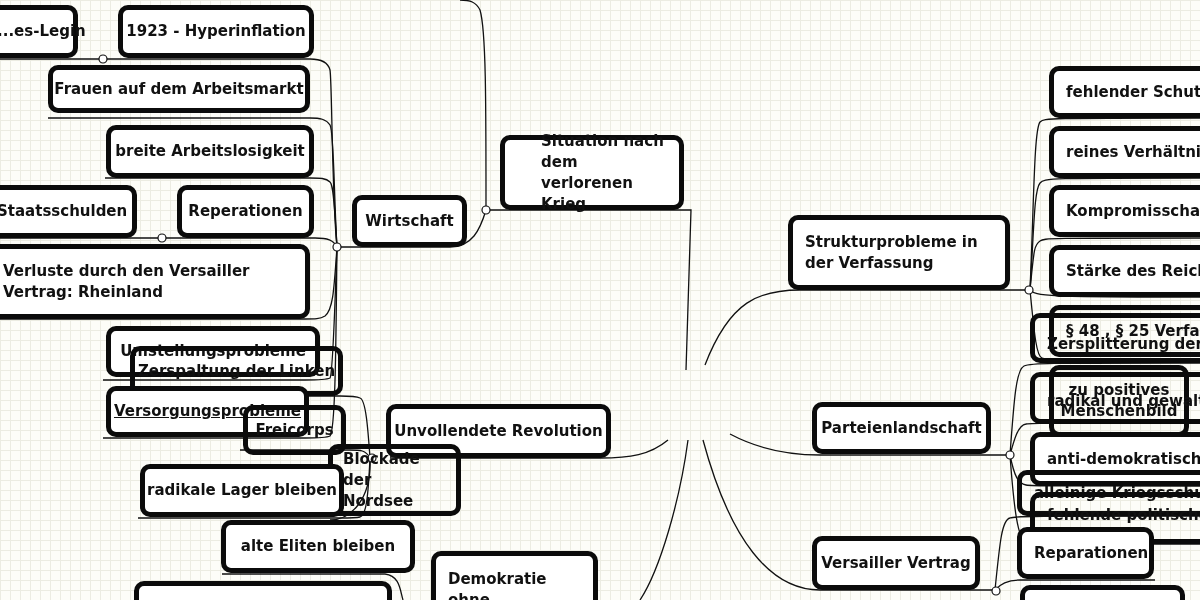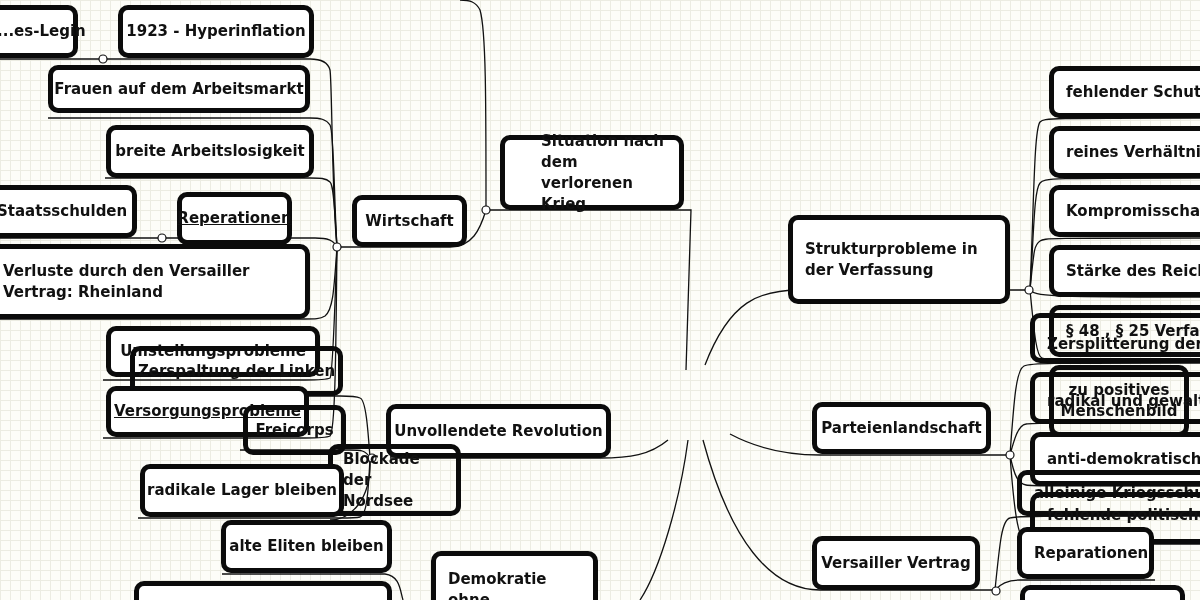--- a/index.html
+++ b/index.html
@@ -104,21 +104,21 @@
 </div>
 <div class="node" style="left:48px;top:65px;width:262px;height:48px;">
   <span>Frauen auf dem Arbeitsmarkt</span>
 </div>
 <div class="node" style="left:106px;top:125px;width:208px;height:53px;">
   <span>breite Arbeitslosigkeit</span>
 </div>
 <div class="node left" style="left:-20px;top:185px;width:157px;height:53px;">
   <span>Staatsschulden</span>
 </div>
-<div class="node" style="left:177px;top:192px;width:115px;height:53px;text-decoration:underline;">
+<div class="node" style="left:177px;top:185px;width:137px;height:53px;">
   <span>Reperationen</span>
 </div>
 <div class="node left" style="left:-20px;top:244px;width:330px;height:75px;white-space:normal;padding-left:18px;">
   <span>Verluste durch den Versailler Vertrag: Rheinland</span>
 </div>
 <div class="node" style="left:106px;top:326px;width:214px;height:51px;">
   <span>Umstellungsprobleme</span>
 </div>
 <div class="node" style="left:130px;top:346px;width:213px;height:50px;background:transparent;">
   <span>Zerspaltung der Linken</span>
@@ -132,30 +132,30 @@
 
 <div class="node" style="left:386px;top:404px;width:225px;height:54px;">
   <span>Unvollendete Revolution</span>
 </div>
 <div class="node left" style="left:328px;top:444px;width:133px;height:72px;white-space:normal;background:transparent;padding-left:10px;">
   <span>Blockade der Nordsee</span>
 </div>
 <div class="node" style="left:140px;top:464px;width:204px;height:53px;">
   <span>radikale Lager bleiben</span>
 </div>
-<div class="node" style="left:221px;top:520px;width:171px;height:53px;">
+<div class="node" style="left:221px;top:520px;width:194px;height:53px;">
   <span>alte Eliten bleiben</span>
 </div>
 <div class="node" style="left:134px;top:581px;width:258px;height:40px;"></div>
 
 <div class="node topic" style="left:431px;top:551px;width:167px;height:70px;align-items:flex-start;padding-top:13px;">
   <span>Demokratie ohne Demokraten</span>
 </div>
 
-<div class="node topic" style="left:788px;top:215px;width:222px;height:89px;">
+<div class="node topic" style="left:788px;top:215px;width:222px;height:75px;">
   <span>Strukturprobleme in der Verfassung</span>
 </div>
 <div class="node left" style="left:1049px;top:66px;width:180px;height:52px;">
   <span>fehlender Schutz</span>
 </div>
 <div class="node left" style="left:1049px;top:126px;width:180px;height:52px;">
   <span>reines Verhältnisw</span>
 </div>
 <div class="node left" style="left:1049px;top:185px;width:180px;height:52px;">
   <span>Kompromisschara</span>

